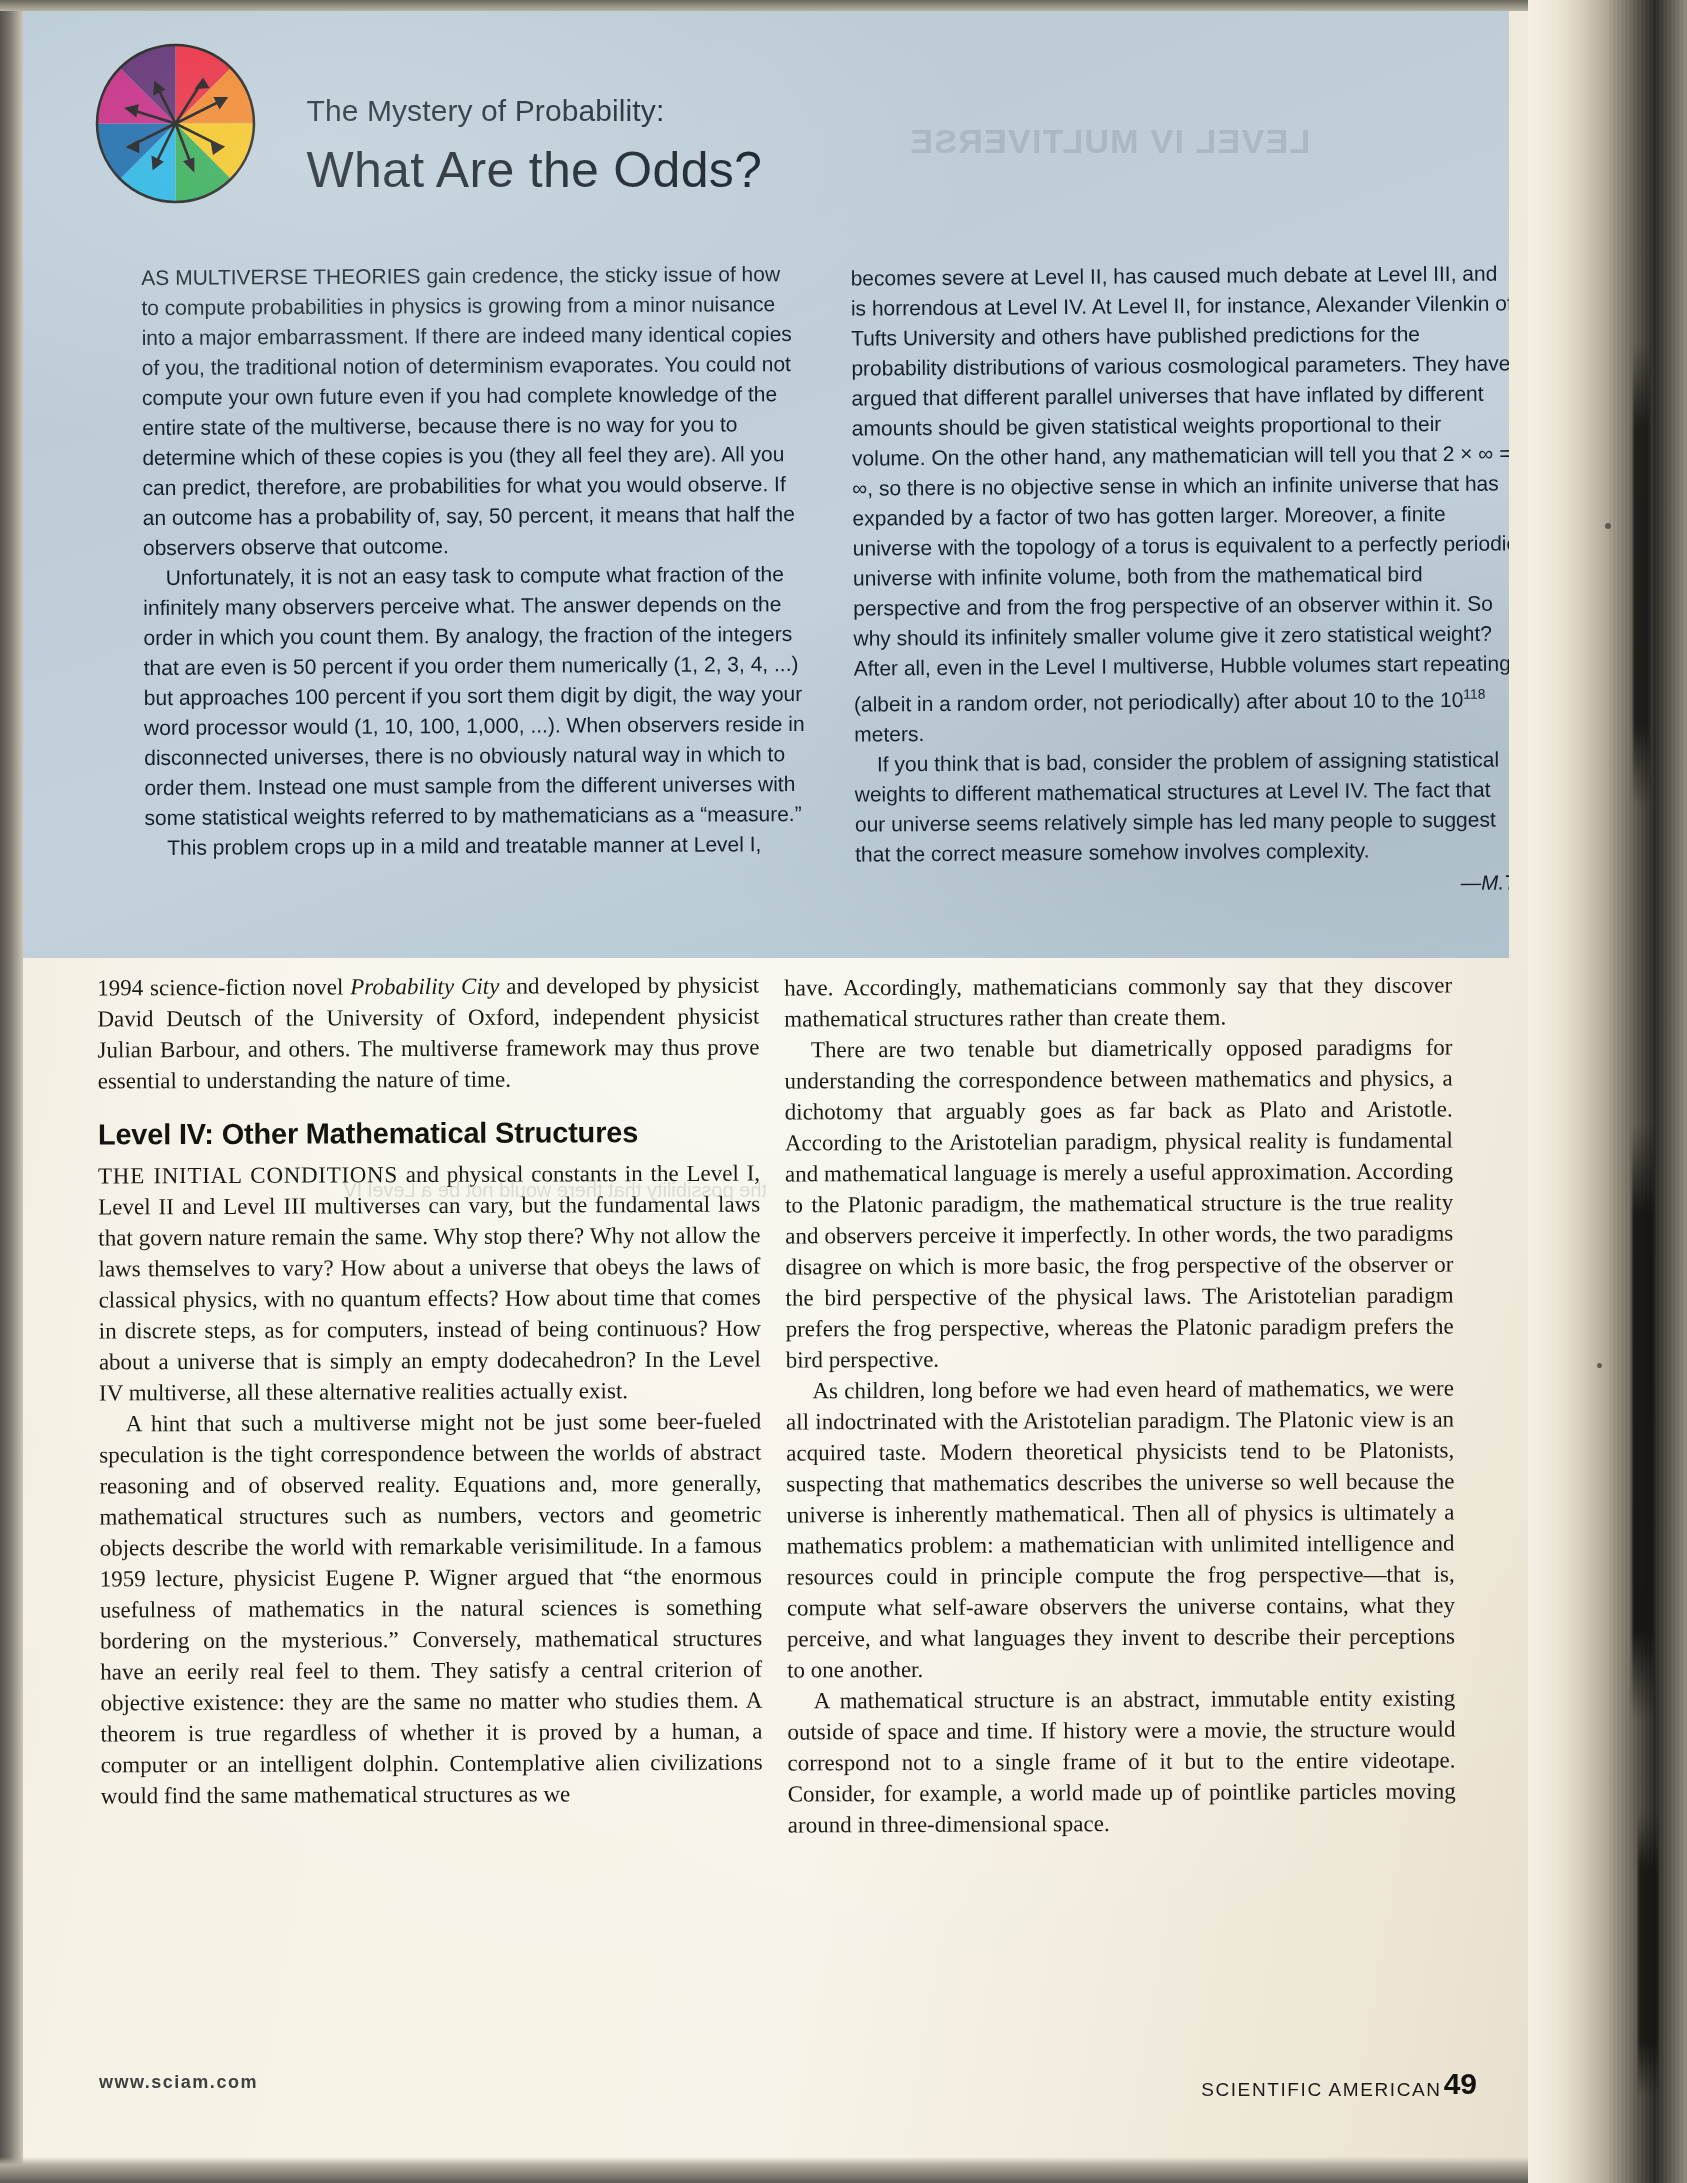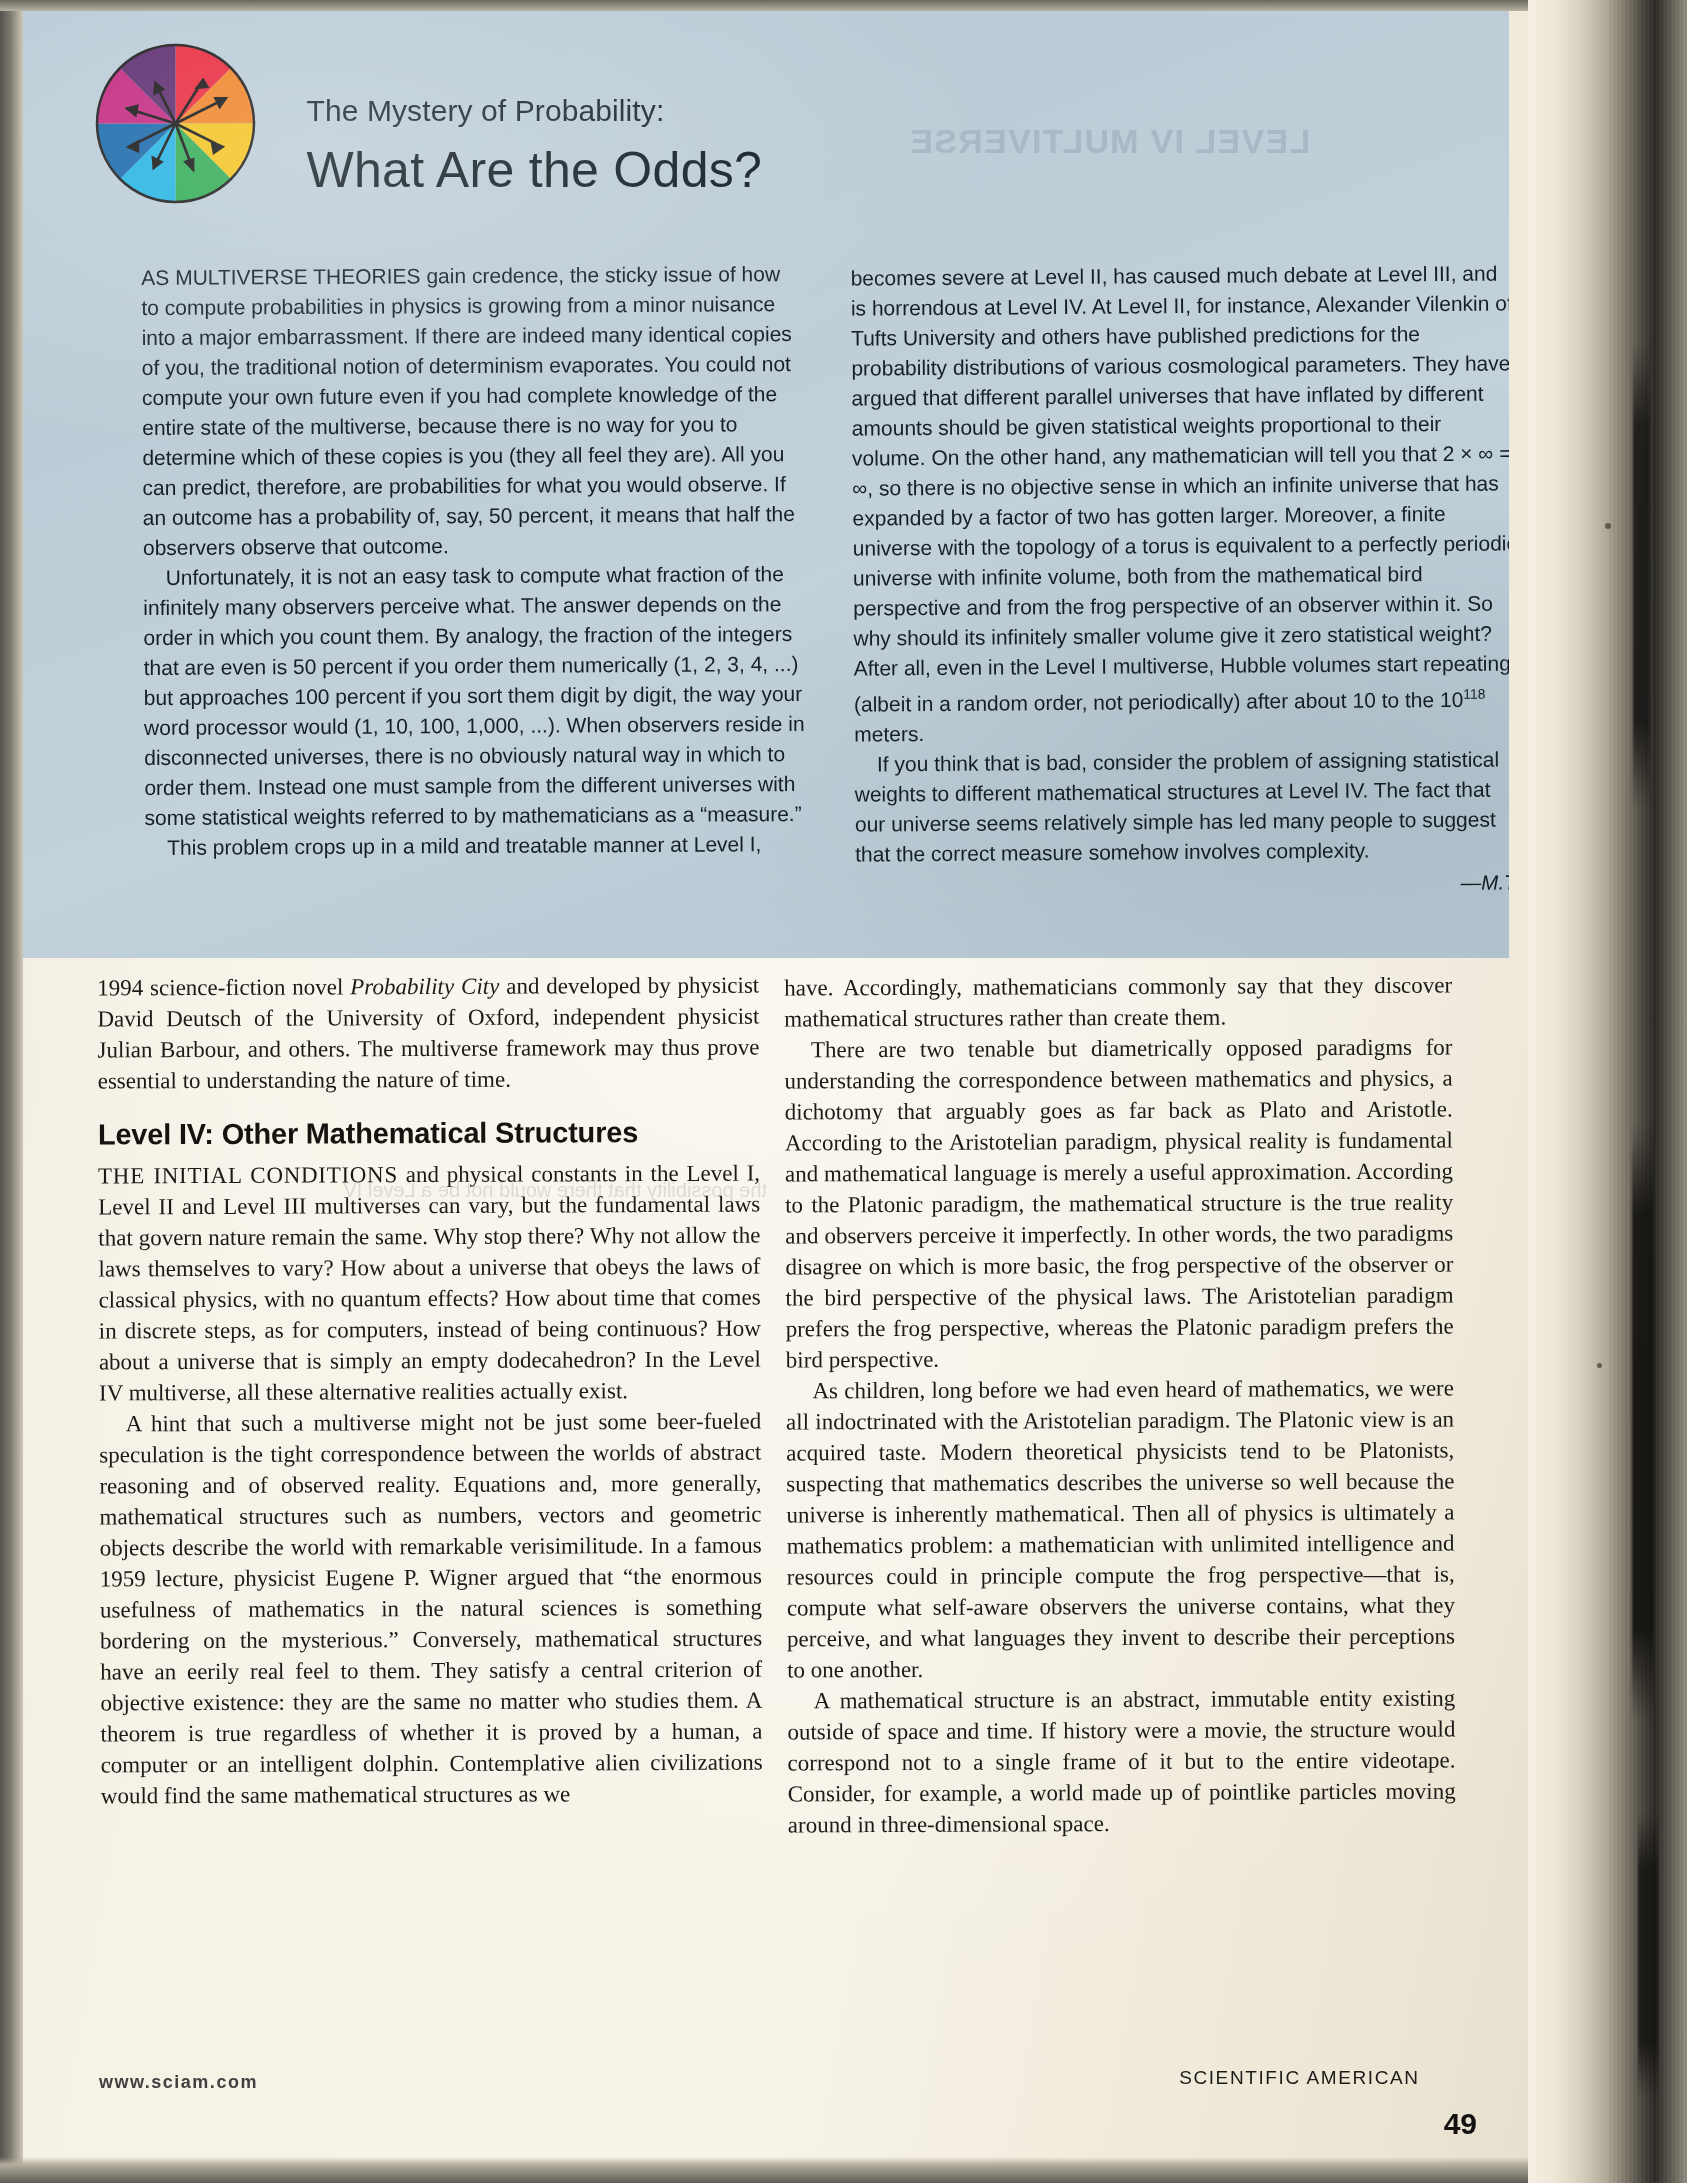--- a/index.html
+++ b/index.html
@@ -266,34 +266,33 @@
     font-weight: 700;
     font-size: 18px;
     letter-spacing: 1.5px;
     color: #404040;
   }
   .footer-right {
     position: absolute;
     right: 210px;
     top: 2067px;
     display: flex;
-    align-items: flex-start;
-    gap: 24px;
+    align-items: flex-end;
+    gap: 2px;
     font-family: "Liberation Sans", sans-serif;
   }
   .footer-brand {
     font-size: 19px;
     letter-spacing: 1.6px;
     color: #1c1b17;
   }
   .footer-page {
     font-size: 30px;
     font-weight: 700;
     color: #131210;
-    margin-top: 40px;
   }
 
   
   .tilt-a { transform: rotate(-0.35deg); }
   .tilt-b { transform: rotate(-0.45deg); }
   .tilt-c { transform: rotate(-0.25deg); }
 </style>
 </head>
 <body>
 

